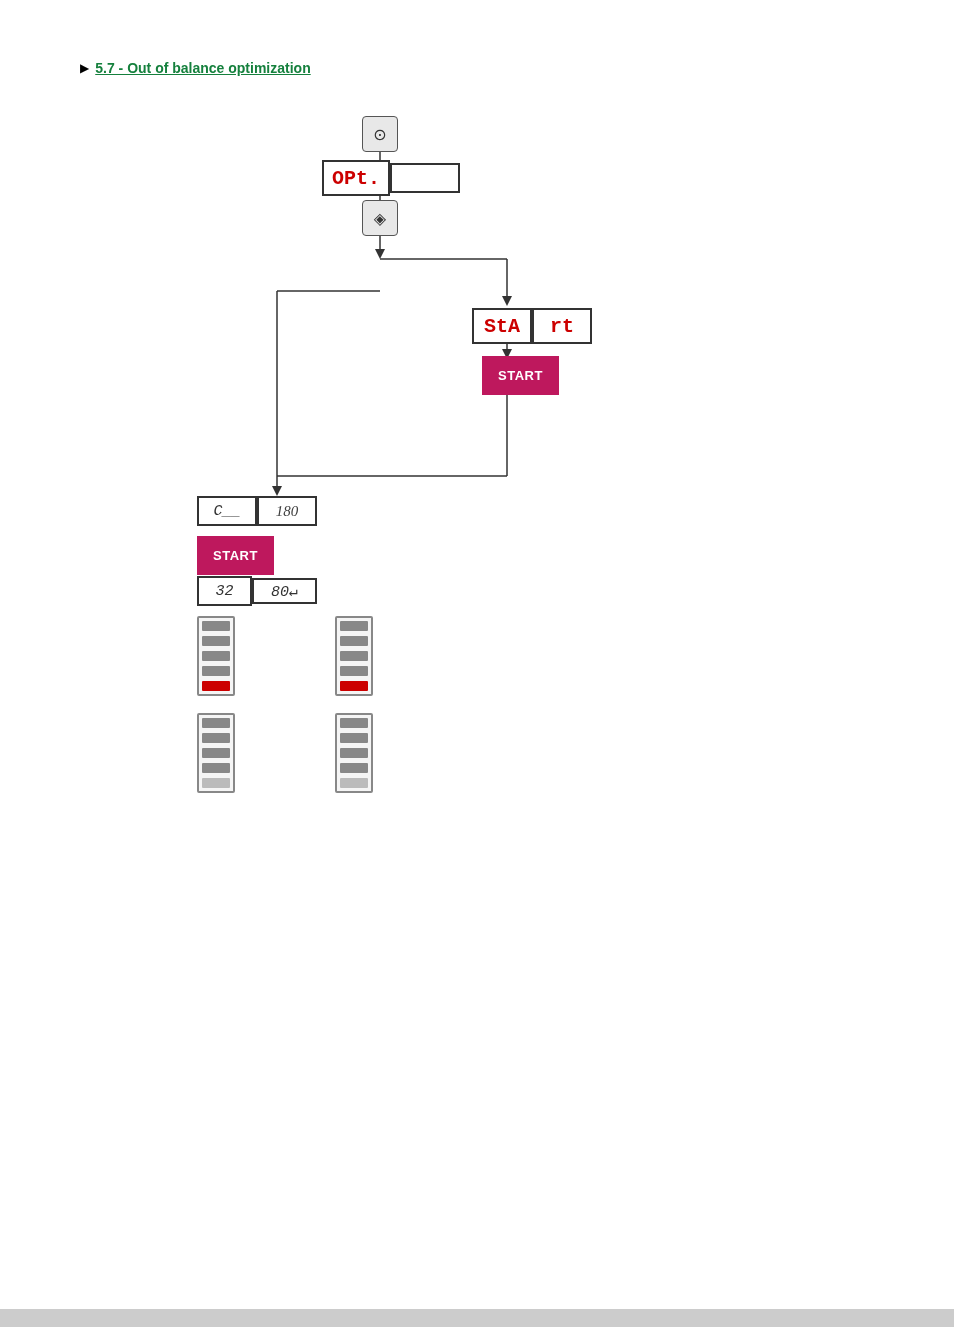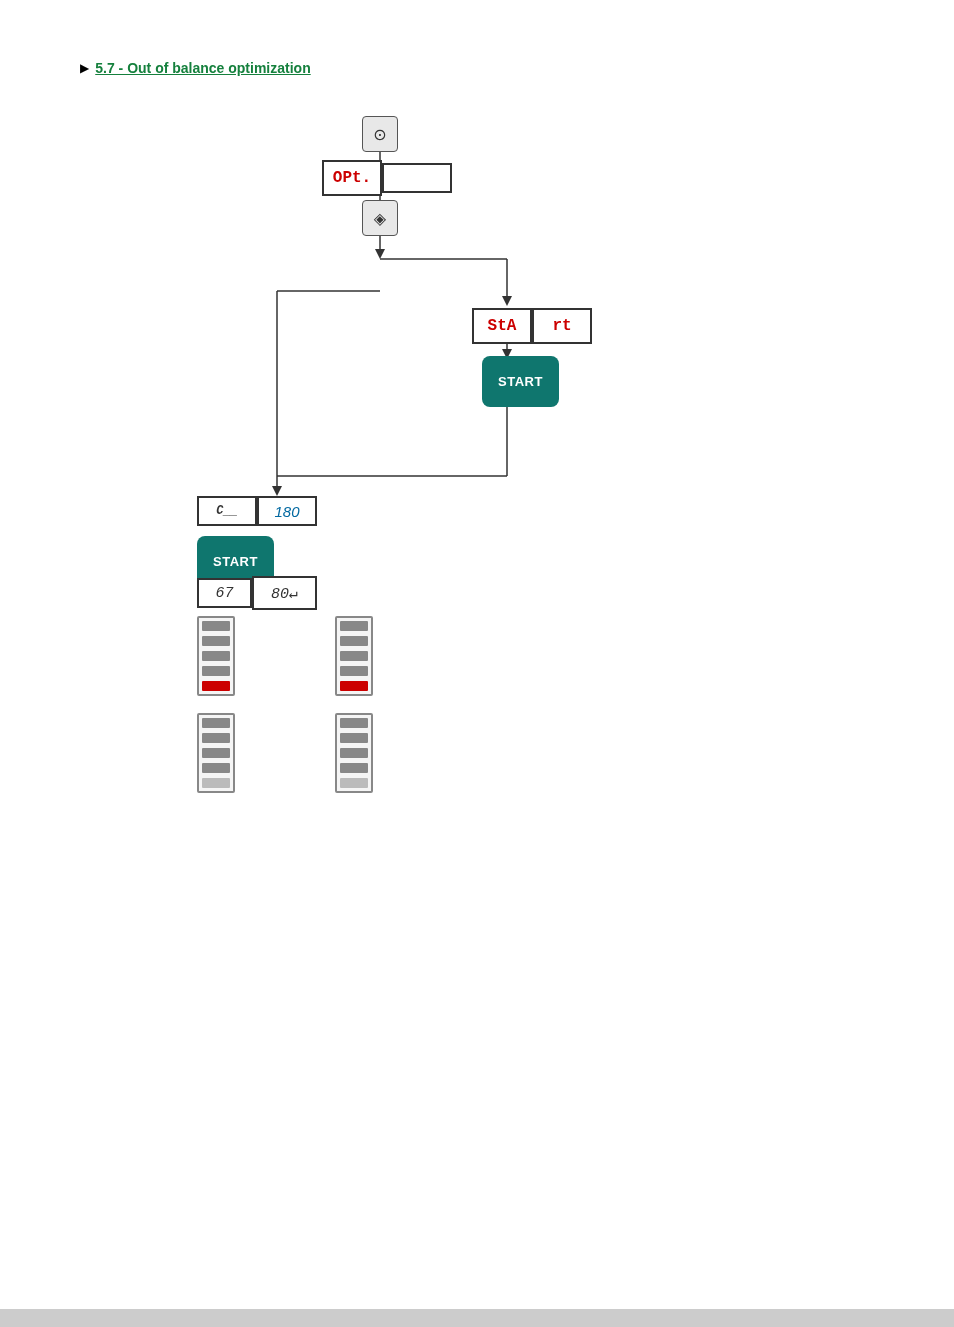--- a/index.html
+++ b/index.html
@@ -77,21 +77,21 @@
       border: 2px solid #333;
       padding: 3px 8px;
       font-family: 'Courier New', monospace;
       font-weight: bold;
       background: #fff;
       display: inline-flex;
       align-items: center;
       justify-content: center;
       min-width: 60px;
       height: 36px;
-      font-size: 16px;
+      font-size: 20px;
       color: #cc0000;
     }
 
     .lcd-box-empty {
       border: 2px solid #333;
       padding: 3px 8px;
       background: #fff;
       display: inline-flex;
       align-items: center;
       justify-content: center;
@@ -123,26 +123,26 @@
     .sta-row {
       position: absolute;
       top: 195px;
       left: 200px;
       display: flex;
       align-items: flex-end;
     }
 
     
     .start-button-dark {
-      background: #0f766e;
+      background: #be185d;
       color: #fff;
       font-weight: bold;
       font-size: 13px;
-      padding: 18px 16px;
-      border-radius: 8px;
+      padding: 12px 16px;
+      border-radius: 0;
       display: inline-block;
       letter-spacing: 0.5px;
     }
 
     
     .c-row {
       position: absolute;
       top: 380px;
       left: 20px;
       display: flex;
@@ -153,38 +153,37 @@
       border: 2px solid #333;
       padding: 3px 8px;
       font-family: 'Courier New', monospace;
       font-style: italic;
       background: #fff;
       display: inline-flex;
       align-items: center;
       justify-content: center;
       min-width: 60px;
       height: 30px;
-      font-size: 12px;
-      color: #333;
-      font-weight: bold;
+      font-size: 15px;
+      color: #333;
     }
 
     .lcd-180 {
       border: 2px solid #333;
       padding: 3px 8px;
-      font-family: Liberation Sans, sans-serif;
+      font-family: Liberation Serif, serif;
       font-style: italic;
       background: #fff;
       display: inline-flex;
       align-items: center;
       justify-content: center;
       min-width: 60px;
       height: 30px;
       font-size: 15px;
-      color: #0369a1;
+      color: #404040;
     }
 
     
     .row-45 {
       position: absolute;
       top: 460px;
       left: 20px;
       display: flex;
       align-items: center;
     }
@@ -207,21 +206,21 @@
     .lcd-80r {
       border: 2px solid #333;
       padding: 3px 6px;
       font-family: 'Courier New', monospace;
       font-style: italic;
       background: #fff;
       display: inline-flex;
       align-items: center;
       justify-content: center;
       min-width: 65px;
-      height: 34px;
+      height: 26px;
       font-size: 15px;
       color: #333;
     }
 
     
     .bar-indicators {
       position: absolute;
       top: 500px;
       left: 20px;
       display: flex;
@@ -386,21 +385,21 @@
     <div class="c-row" style="position:absolute; top:380px; left:20px;">
       <div class="lcd-box-italic">C__</div>
       <div class="lcd-180">180</div>
     </div>
 
     <div style="position:absolute; top:420px; left:20px;">
       <div class="start-button-dark">START</div>
     </div>
 
     <div class="row-45" style="position:absolute; top:460px; left:20px;">
-      <div class="lcd-45">67</div>
+      <div class="lcd-45">32</div>
       <div class="lcd-80r">80↵</div>
     </div>
 
     <div class="bar-indicators" style="position:absolute; top:500px; left:20px;">
 
       <div class="bar-indicator">
         <div class="bar-segment active-gray"></div>
         <div class="bar-segment active-gray"></div>
         <div class="bar-segment active-gray"></div>
         <div class="bar-segment active-gray"></div>

